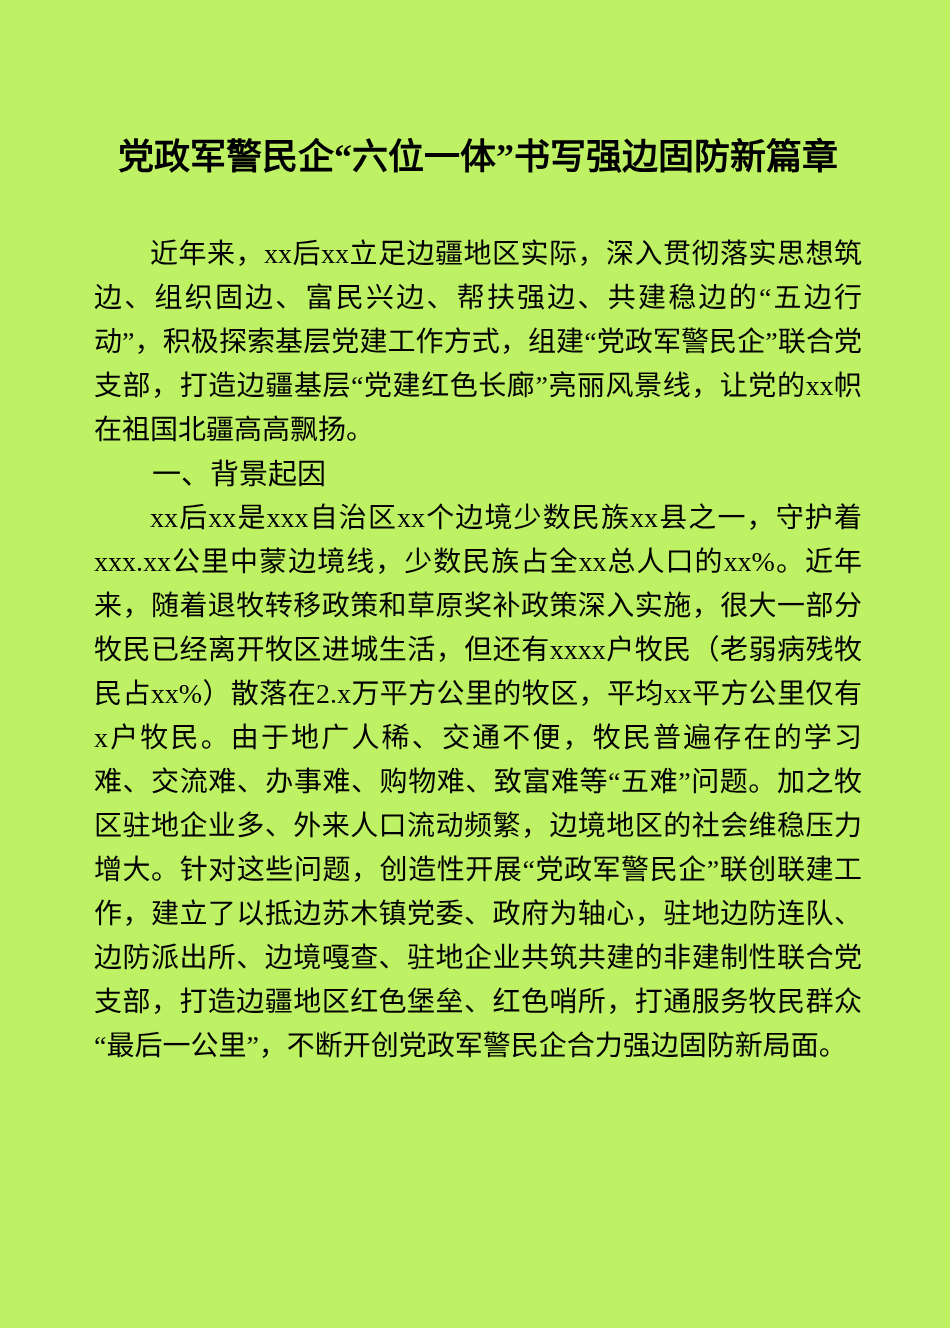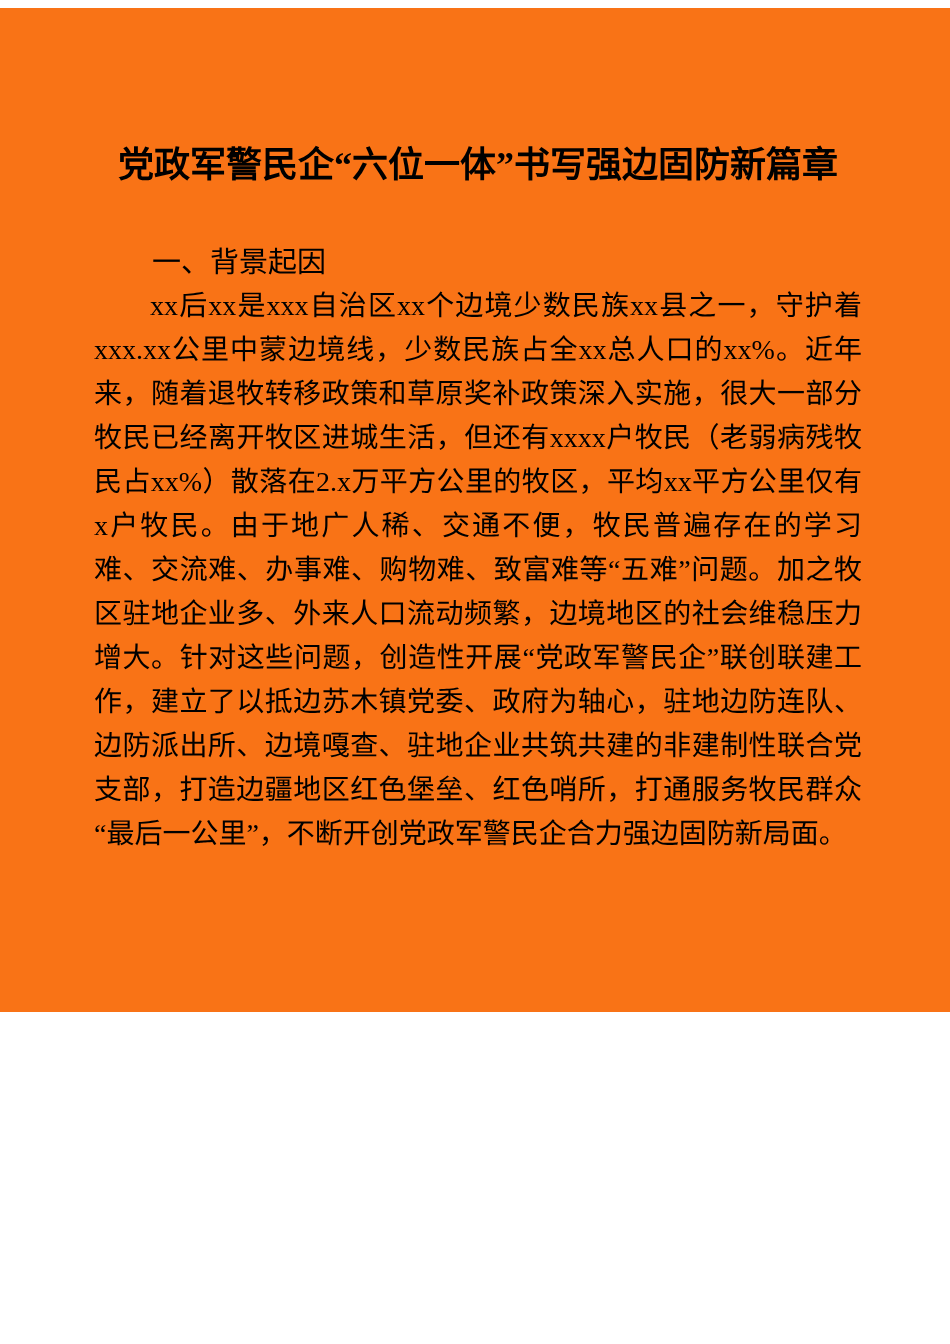--- a/index.html
+++ b/index.html
@@ -3,23 +3,23 @@
 <meta charset="utf-8">
 <style>
   html, body {
     margin: 0;
     padding: 0;
     background: #ffffff;
   }
   .page {
     position: relative;
     width: 950px;
-    height: 1004px;
-    margin: 8px auto;
-    background: #f97316;
+    height: 1328px;
+    margin: 0 auto;
+    background: #bef264;
     box-sizing: border-box;
     padding: 130px 88px 60px 94px;
     overflow: hidden;
     color: #000000;
   }
   .doc-title {
     font-family: "Liberation Serif", "DejaVu Serif", serif;
     font-size: 36px;
     font-weight: bold;
     line-height: 54px;
@@ -45,17 +45,18 @@
     color: #000000;
     margin: 0;
   }
 </style>
 </head>
 <body>
 
 <div class="page">
   <h1 class="doc-title">党政军警民企“六位一体”书写强边固防新篇章</h1>
 
+  <p class="body-para">近年来，xx后xx立足边疆地区实际，深入贯彻落实思想筑边、组织固边、富民兴边、帮扶强边、共建稳边的“五边行动”，积极探索基层党建工作方式，组建“党政军警民企”联合党支部，打造边疆基层“党建红色长廊”亮丽风景线，让党的xx帜在祖国北疆高高飘扬。</p>
 
   <h2 class="section-heading">一、背景起因</h2>
 
   <p class="body-para">xx后xx是xxx自治区xx个边境少数民族xx县之一，守护着xxx.xx公里中蒙边境线，少数民族占全xx总人口的xx%。近年来，随着退牧转移政策和草原奖补政策深入实施，很大一部分牧民已经离开牧区进城生活，但还有xxxx户牧民（老弱病残牧民占xx%）散落在2.x万平方公里的牧区，平均xx平方公里仅有x户牧民。由于地广人稀、交通不便，牧民普遍存在的学习难、交流难、办事难、购物难、致富难等“五难”问题。加之牧区驻地企业多、外来人口流动频繁，边境地区的社会维稳压力增大。针对这些问题，创造性开展“党政军警民企”联创联建工作，建立了以抵边苏木镇党委、政府为轴心，驻地边防连队、边防派出所、边境嘎查、驻地企业共筑共建的非建制性联合党支部，打造边疆地区红色堡垒、红色哨所，打通服务牧民群众“最后一公里”，不断开创党政军警民企合力强边固防新局面。</p>
 </div>
 
 </body></html>

